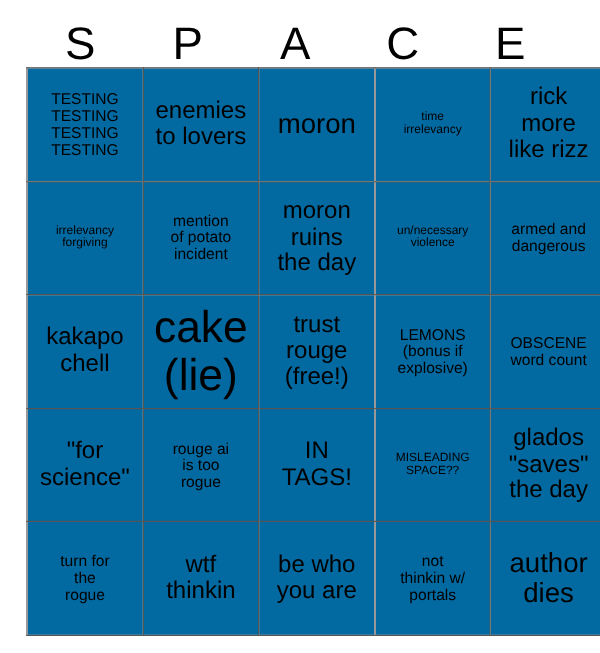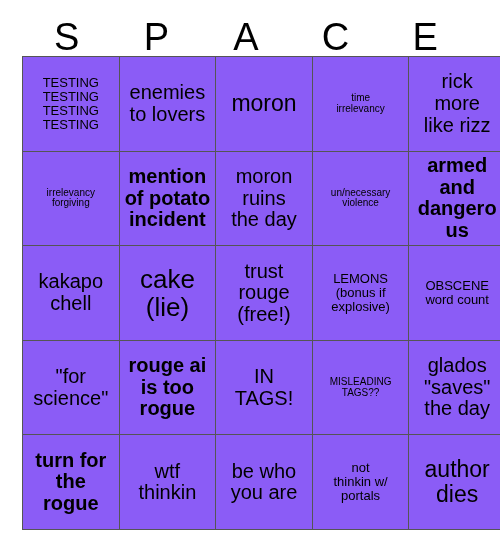--- a/index.html
+++ b/index.html
@@ -53,34 +53,34 @@
     table-layout: fixed;
   }
   #grid td {
     border: 1px solid #555555;
     width: 89.6px;
     height: 89.6px;
     padding: 2px 3px;
     text-align: center;
     vertical-align: middle;
     overflow: hidden;
-    background: #8b5cf6;
+    background: #0369a1;
   }
   .cell-text {
     display: block;
     line-height: 1.08;
     word-wrap: break-word;
     white-space: pre-line;
   }
 
   
-  .fs-xxl { font-size: 26px; }
+  .fs-xxl { font-size: 37px; }
   .fs-xl  { font-size: 23px; }
   .fs-l   { font-size: 20px; }
-  .fs-m   { font-size: 20px; font-weight: bold; }
+  .fs-m   { font-size: 13px; }
   .fs-s   { font-size: 13px; }
   .fs-xs  { font-size: 10px; }
   .fs-xxs { font-size: 10px; }
 </style>
 </head>
 <body>
 
 <div id="bingo-card">
 
   <div id="header-row">
@@ -174,21 +174,21 @@
             <span class="cell-text fs-m">rouge ai
 is too
 rogue</span>
           </td>
         <td>
             <span class="cell-text fs-l">IN
 TAGS!</span>
           </td>
         <td>
             <span class="cell-text fs-xs">MISLEADING
-TAGS??</span>
+SPACE??</span>
           </td>
         <td>
             <span class="cell-text fs-l">glados
 "saves"
 the day</span>
           </td>
       </tr>
       <tr>
         <td>
             <span class="cell-text fs-m">turn for

